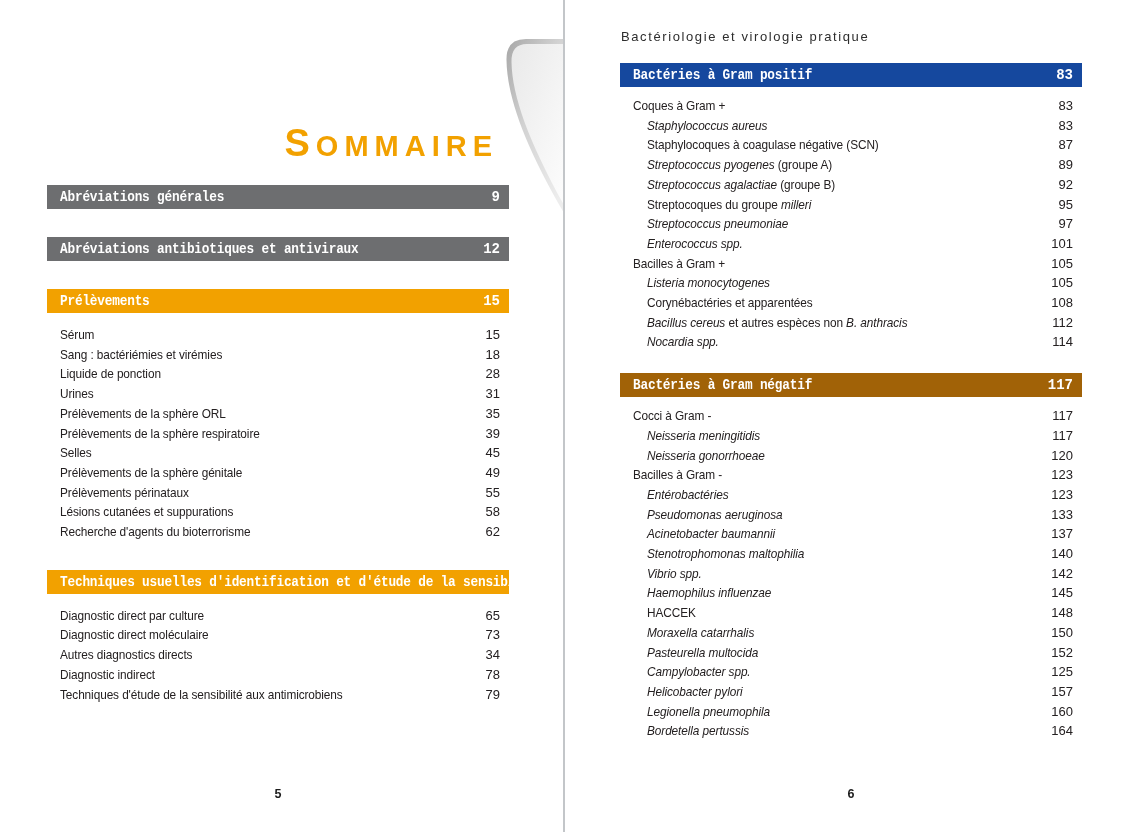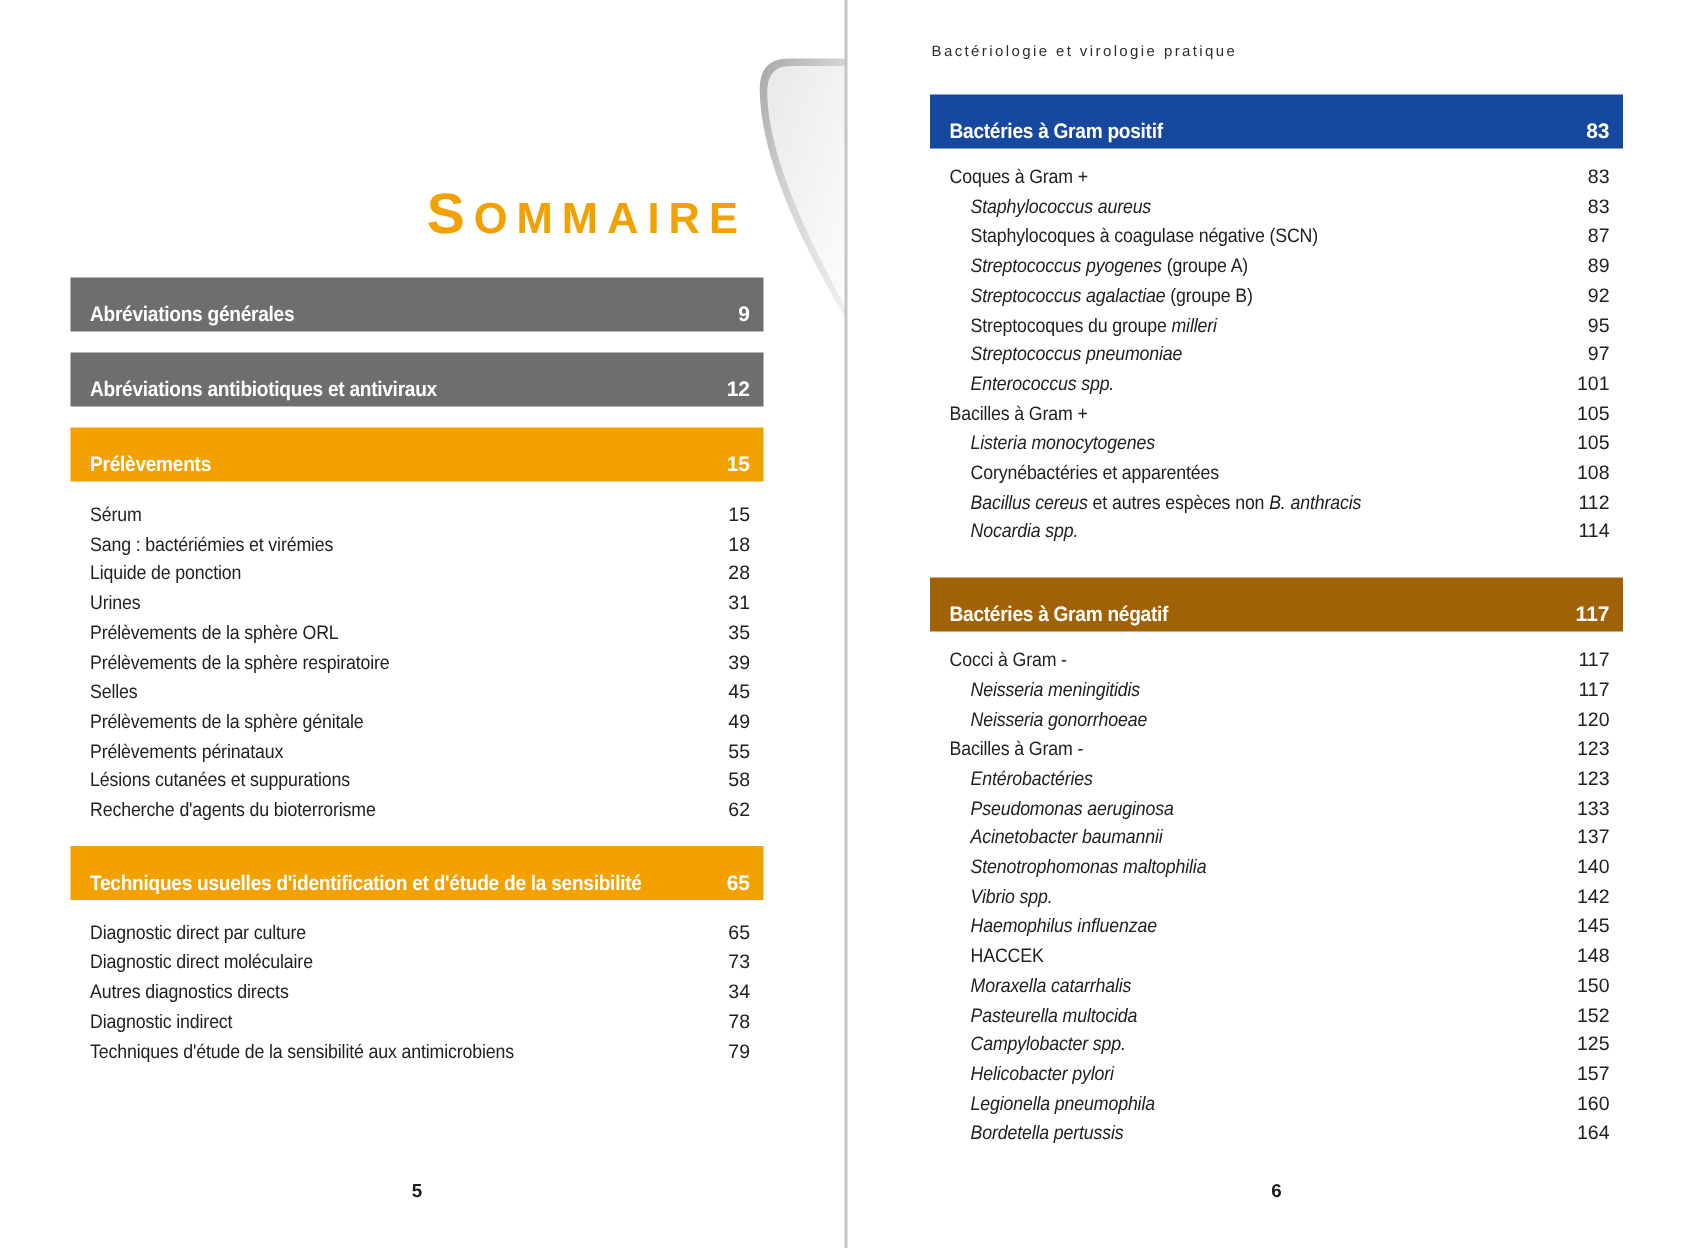--- a/index.html
+++ b/index.html
@@ -7,29 +7,29 @@
     position:relative;width:1127px;height:832px;background:#ffffff;overflow:hidden;
     font-family:"Liberation Sans",sans-serif;color:#242021;
   }
   
   .divider{position:absolute;top:0;left:563px;width:2px;height:832px;background:#c3c6c9;z-index:2;}
   .curl{position:absolute;left:498px;top:36px;z-index:1;}
   
   .sommaire{position:absolute;top:122px;right:629px;color:#F2A100;font-weight:bold;letter-spacing:6px;z-index:3;white-space:nowrap;}
   .sommaire .initial{font-size:38px;}
   .sommaire .rest{font-size:29px;}
-  .running-head{position:absolute;left:621px;top:29px;font-size:10px;letter-spacing:1.6px;color:#2d2d2d;z-index:3;}
+  .running-head{position:absolute;left:621px;top:29px;font-size:13px;letter-spacing:1.6px;color:#2d2d2d;z-index:3;}
   #toc-left{position:absolute;left:47px;top:185px;width:462px;z-index:3;}
   #toc-right{position:absolute;left:620px;top:63px;width:462px;z-index:3;}
-  #toc-left .toc-section{margin-bottom:14px;}
+  #toc-left .toc-section{margin-bottom:28px;}
   #toc-right .toc-section{margin-bottom:21px;}
   #toc-left .toc-list{margin-top:12px;}
   #toc-right .toc-list{margin-top:9px;}
   .bar{height:24px;display:flex;align-items:center;justify-content:space-between;
-       padding:12px 9px 0 13px;color:#ffffff;font-weight:bold;font-size:14px;white-space:nowrap;}
+       padding:0 9px 0 13px;color:#ffffff;font-weight:bold;font-size:14px;white-space:nowrap;font-family:Liberation Mono, monospace;}
   .bar .bar-label{letter-spacing:-0.2px;}
   .condensed{display:inline-block;transform:scaleX(0.91);transform-origin:left center;}
   .bar .bar-page{font-size:14px;}
   .toc-row{display:flex;justify-content:space-between;align-items:baseline;
            line-height:19.7px;font-size:13px;padding-right:9px;white-space:nowrap;}
   .toc-row.ind1{padding-left:13px;gap:44px;}
   .toc-row.ind2{padding-left:27px;}
   .row-label{letter-spacing:-0.1px;}
   .row-page{font-size:13px;}
   .footer-num{position:absolute;top:787px;width:462px;text-align:center;

